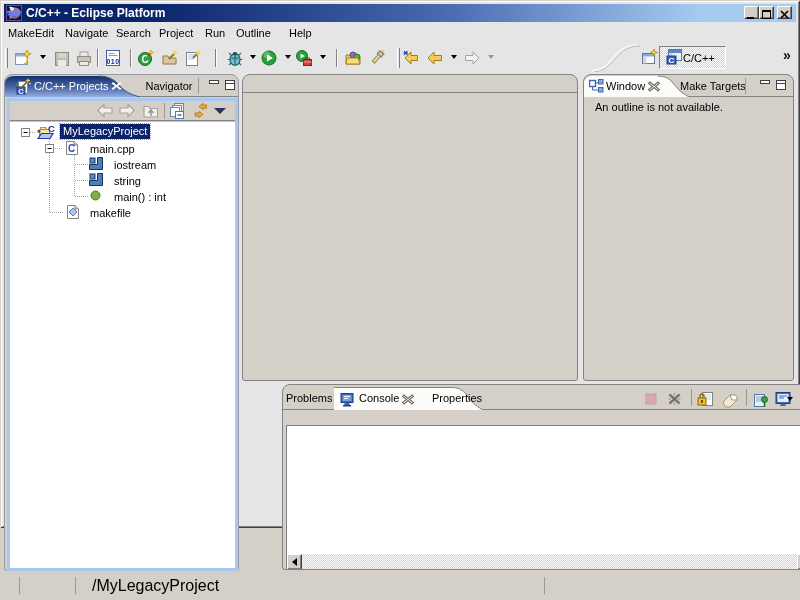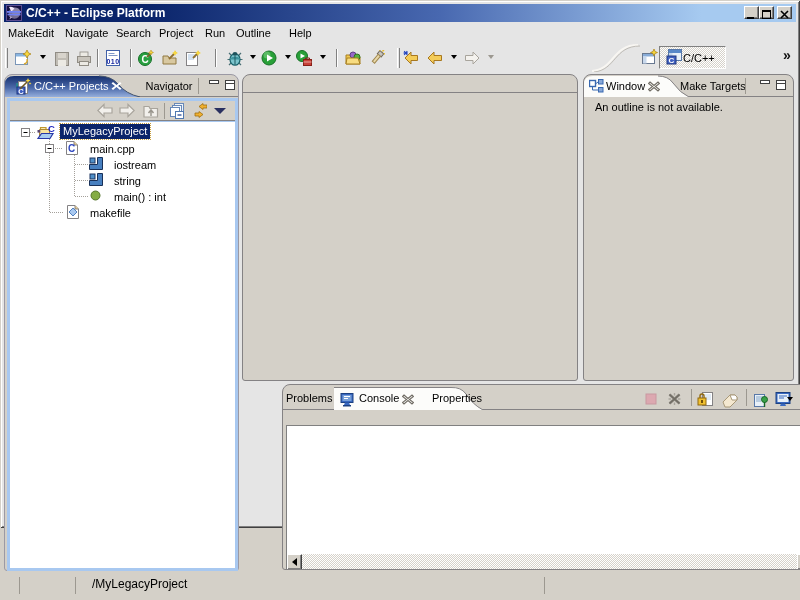--- a/index.html
+++ b/index.html
@@ -419,15 +419,15 @@
       <div class="sbtn" style="left:510px;top:128px;width:15px;height:16px;"><svg width="13" height="14">
             <path d="M9,7 L4,3 L4,11 Z" fill="#000"></path>
           </svg></div>
       <div class="abs" style="left:525px;top:128px;width:16px;height:16px;background:#D4D0C8;"></div>
     </div>
   </div>
   <div id="status" class="abs">
     <div class="statsep" style="left:15px;"></div>
     <div class="statsep" style="left:71px;"></div>
     <div class="statsep" style="left:540px;"></div>
-    <div style="position:absolute;left:88px;top:6px;font-size:12px;color:#000;white-space:nowrap;">/MyLegacyProject</div>
+    <div style="position:absolute;left:88px;top:6px;font-size:16px;color:#000;white-space:nowrap;">/MyLegacyProject</div>
   </div>
 </div>
 
 </body></html>

